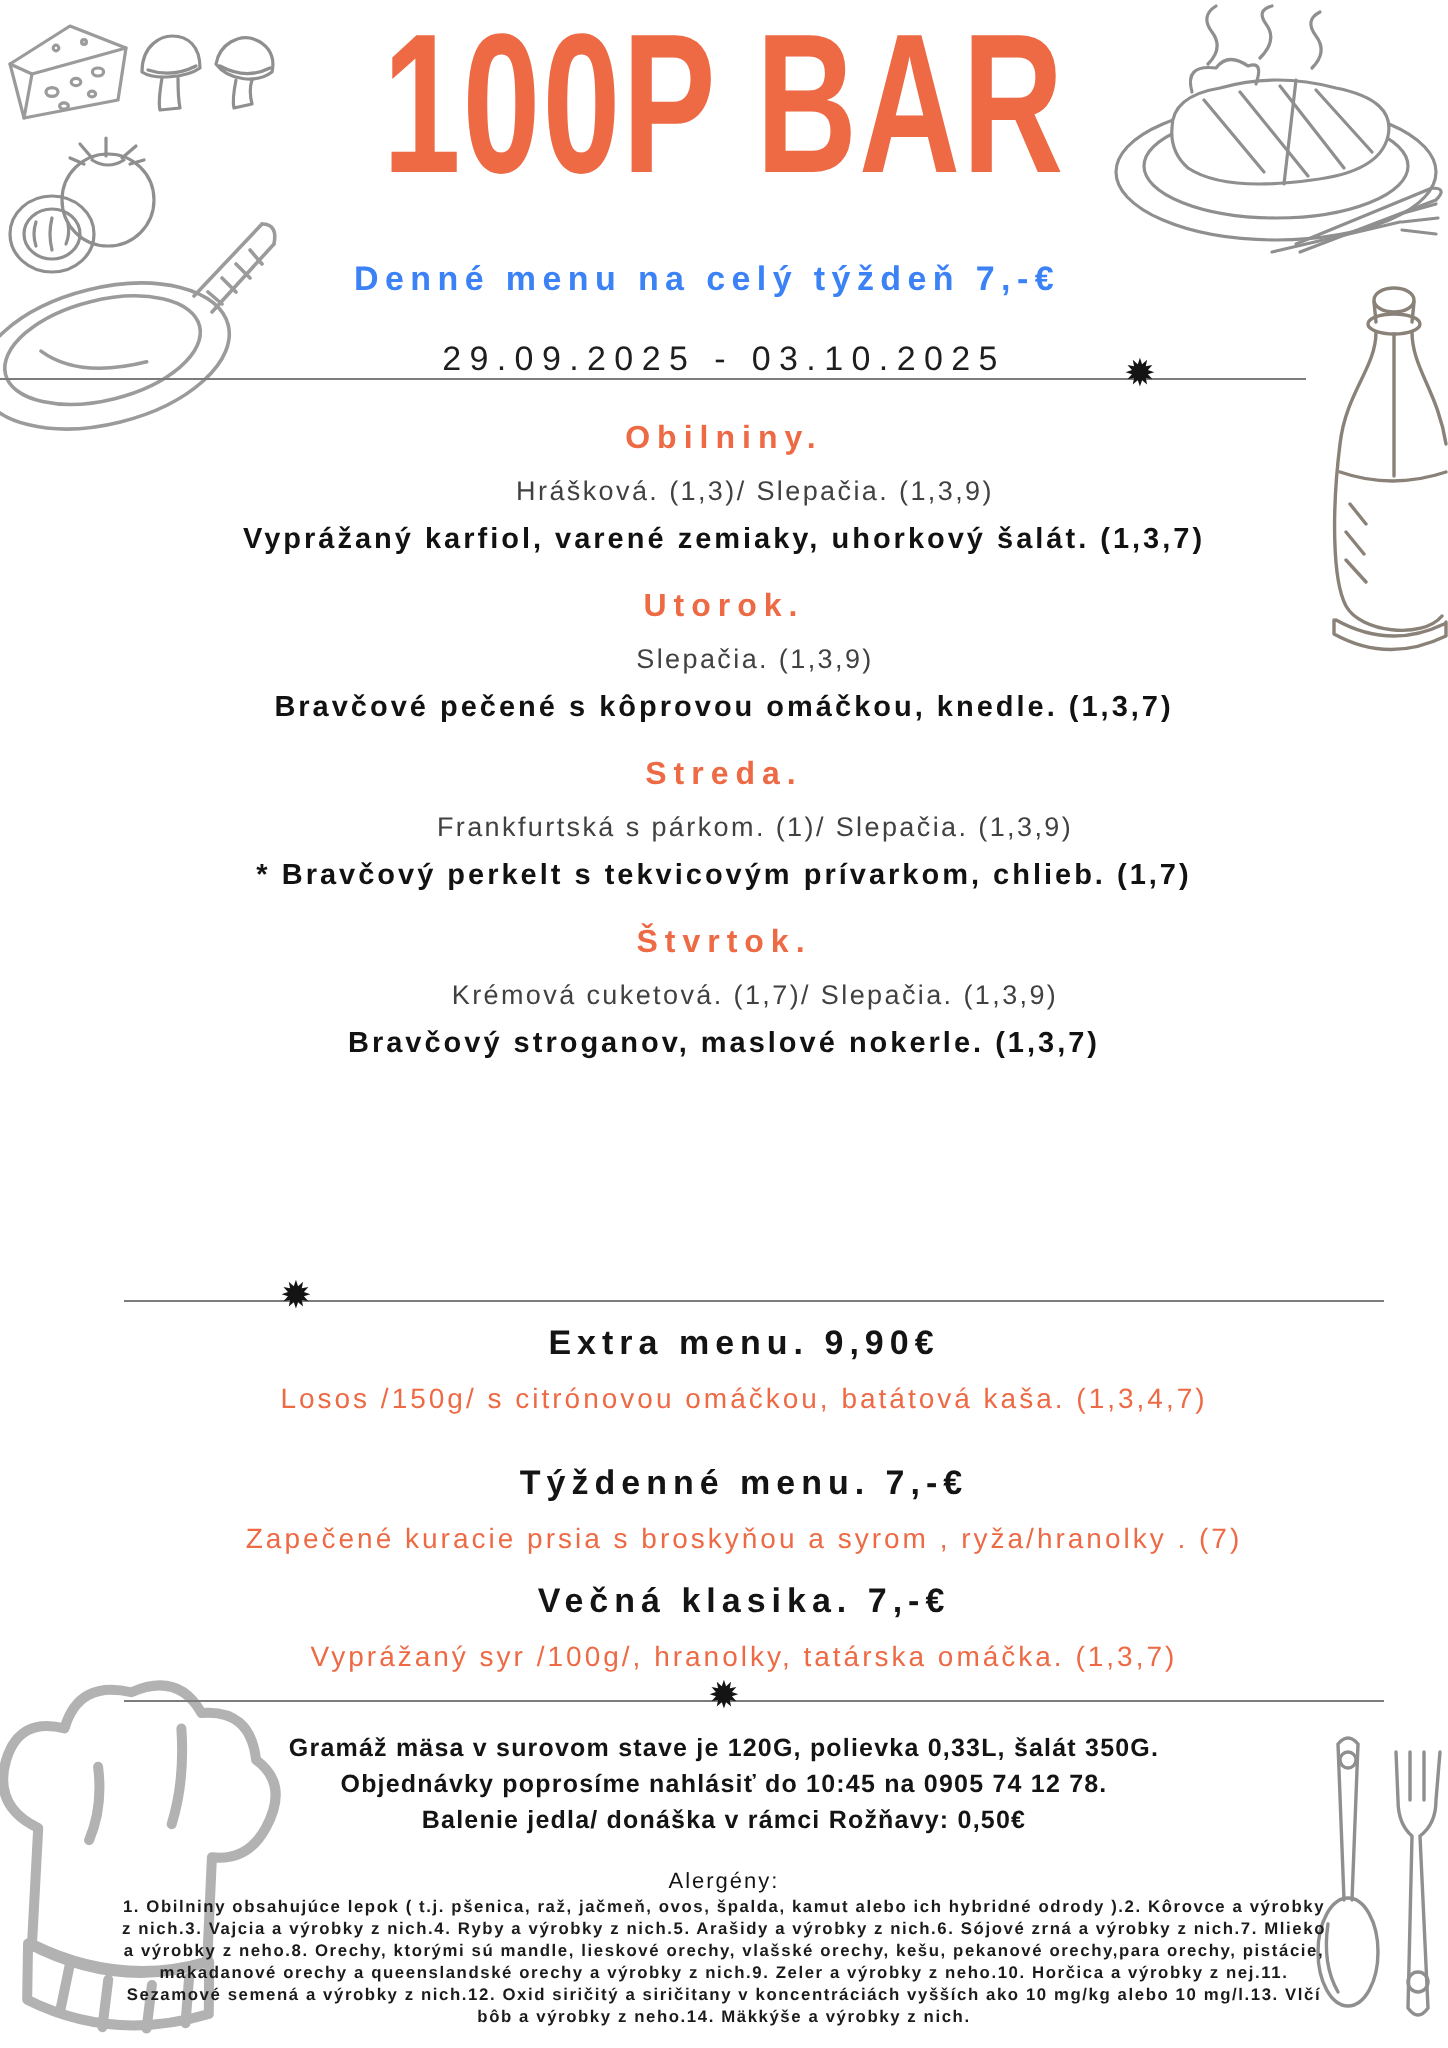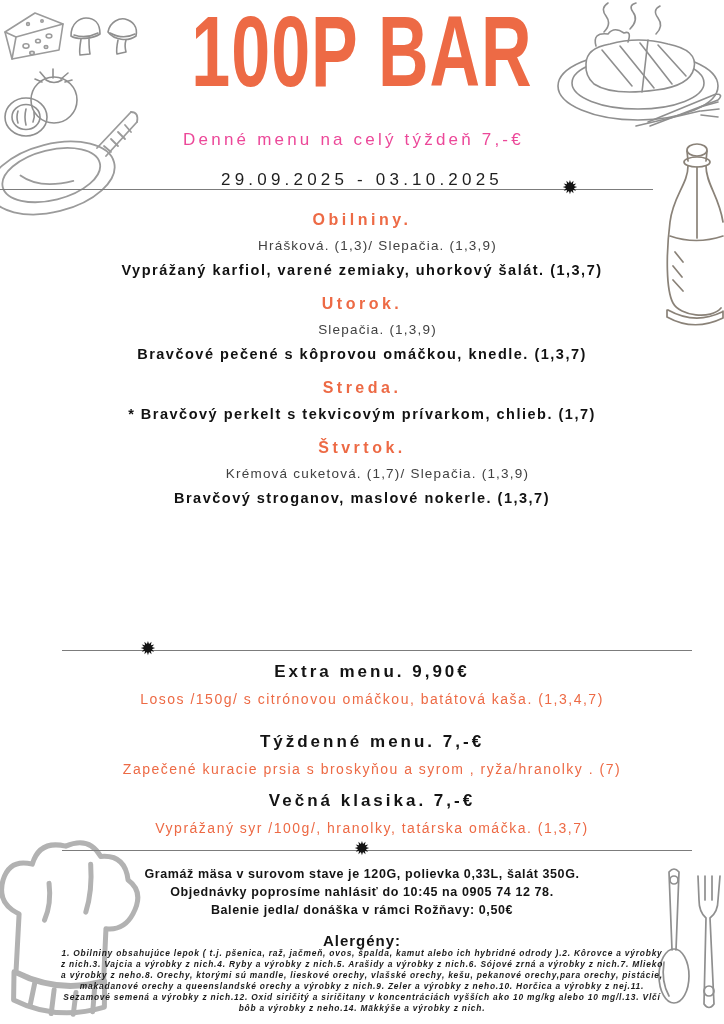--- a/index.html
+++ b/index.html
@@ -17,40 +17,40 @@
   .divider-1 .star{left:562px;}
   .divider-2{top:650px;left:62px;width:630px;}
   .divider-2 .star{left:78px;}
   .divider-3{top:850px;left:62px;width:630px;}
   .divider-3 .star{left:292px;}
 
   
   .sec{position:absolute;left:0;right:0;z-index:3;text-align:center;}
   .sec-header{top:0;}
   .page-title{margin:2px 0 0 0;font-size:70px;line-height:70px;font-weight:700;color:#ED6A45;letter-spacing:1px;transform:scaleY(1.42);transform-origin:center top;}
-  .subtitle{margin:58px 17px 0 0;font-size:17px;line-height:20px;font-weight:400;color:#ec4899;letter-spacing:3.2px;}
+  .subtitle{margin:58px 17px 0 0;font-size:17px;line-height:20px;font-weight:700;color:#3b82f6;letter-spacing:3.2px;}
   .date-range{margin:20px 0 0 0;font-size:17px;line-height:20px;font-weight:500;color:#1e1e1e;letter-spacing:4.2px;}
 
   .sec-days{top:203px;padding-top:8px;}
   .day{margin:0 0 16px 0;}
   .day-name{margin:0 0 9px 0;font-size:16px;line-height:18px;font-weight:700;color:#ED6A45;letter-spacing:3.5px;}
   .soup{margin:0 0 8px 0;font-size:13.5px;line-height:16px;font-weight:400;color:#414141;letter-spacing:1.2px;padding-left:31px;}
   .main{margin:0 0 6px 0;font-size:14.5px;line-height:17px;font-weight:700;color:#121212;letter-spacing:1.5px;white-space:nowrap;}
 
   .sec-specials{top:662px;padding-left:20px;}
   .special{margin:0;}
   .special:nth-child(2){margin-top:25px;}
   .special:nth-child(3){margin-top:14px;}
   .special-title{margin:0 0 9px 0;font-size:17px;line-height:20px;font-weight:700;color:#141414;letter-spacing:3px;}
   .special-item{margin:0;font-size:14px;line-height:16px;font-weight:400;color:#ED6A45;letter-spacing:1.5px;white-space:nowrap;}
 
   .sec-footer{top:866px;}
   .footer-line{margin:0 0 2px 0;font-size:12.5px;line-height:16px;font-weight:700;color:#141414;letter-spacing:0.6px;}
-  .allergens-title{margin:17px 0 0 0;font-size:15px;line-height:12px;font-weight:700;color:#141414;letter-spacing:1px;}
-  .allergens-text{margin:1px auto 0 auto;max-width:608px;font-size:8.4px;line-height:11px;font-weight:700;color:#1b1b1b;letter-spacing:0.8px;font-style:italic;}
+  .allergens-title{margin:17px 0 0 0;font-size:11px;line-height:12px;font-weight:400;color:#141414;letter-spacing:1px;}
+  .allergens-text{margin:1px auto 0 auto;max-width:608px;font-size:8.4px;line-height:11px;font-weight:700;color:#1b1b1b;letter-spacing:0.8px;}
 </style>
 </head>
 <body>
 
 <div class="page">
 
   <div class="deco" style="left:2px;top:6px;">
     <svg width="64" height="60" viewBox="0 0 64 60" fill="none" stroke="#9b9b9b" stroke-width="1.6" stroke-linecap="round" stroke-linejoin="round">
       <path d="M3,26 L33,7 L61,18 L57,44 L10,53 Z"></path>
       <path d="M3,26 L14,31 L61,18"></path>
@@ -179,20 +179,21 @@
       </section>
 
   <section class="day">
     <h3 class="day-name">Utorok.</h3>
     <p class="soup">Slepačia.  (1,3,9)</p>
   <p class="main">Bravčové pečené s kôprovou omáčkou, knedle.  (1,3,7)</p>
       </section>
 
   <section class="day">
     <h3 class="day-name">Streda.</h3>
+    <p class="soup">Frankfurtská s párkom. (1)/ Slepačia. (1,3,9)</p>
         <p class="main">* Bravčový perkelt s tekvicovým prívarkom, chlieb.  (1,7)</p>
       </section>
 
   <section class="day">
     <h3 class="day-name">Štvrtok.</h3>
     <p class="soup">Krémová cuketová. (1,7)/ Slepačia.  (1,3,9)</p>
   <p class="main">Bravčový stroganov, maslové nokerle.  (1,3,7)</p>
       </section>
 
 </div>

